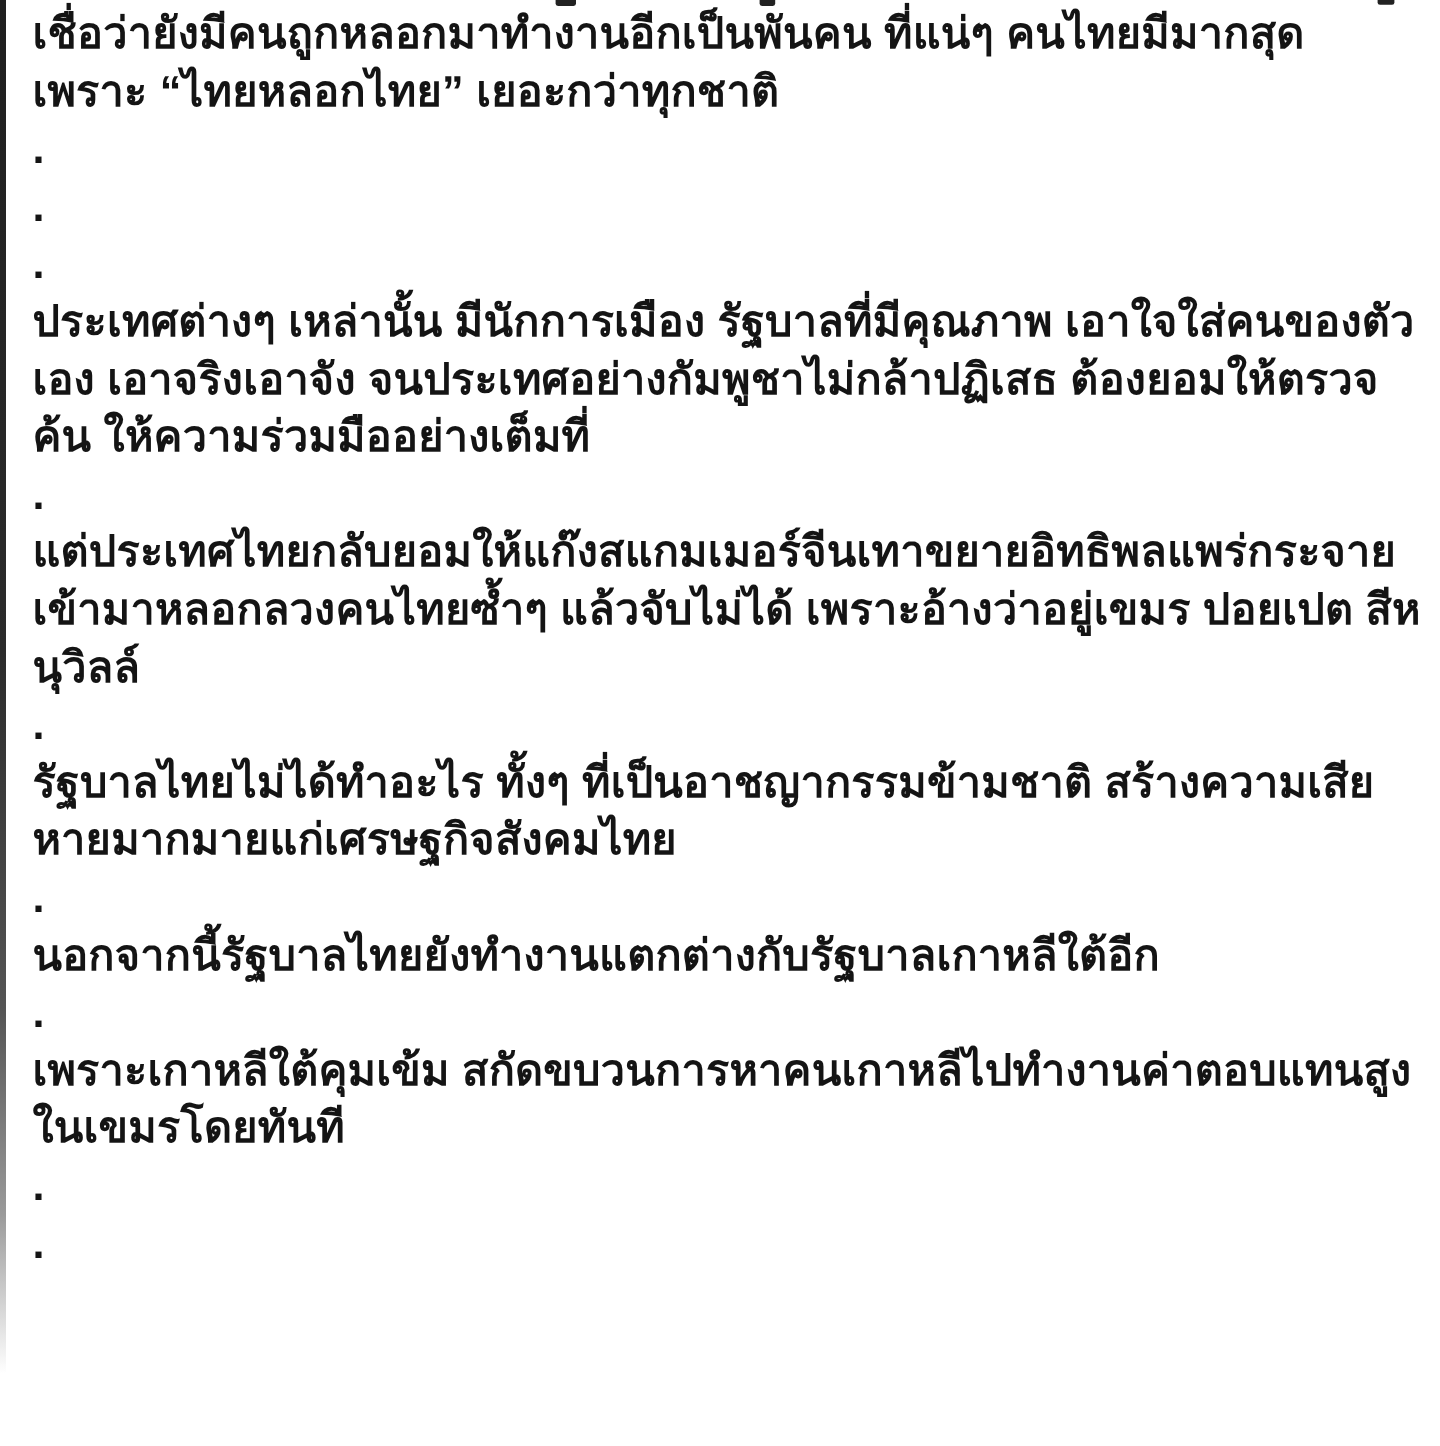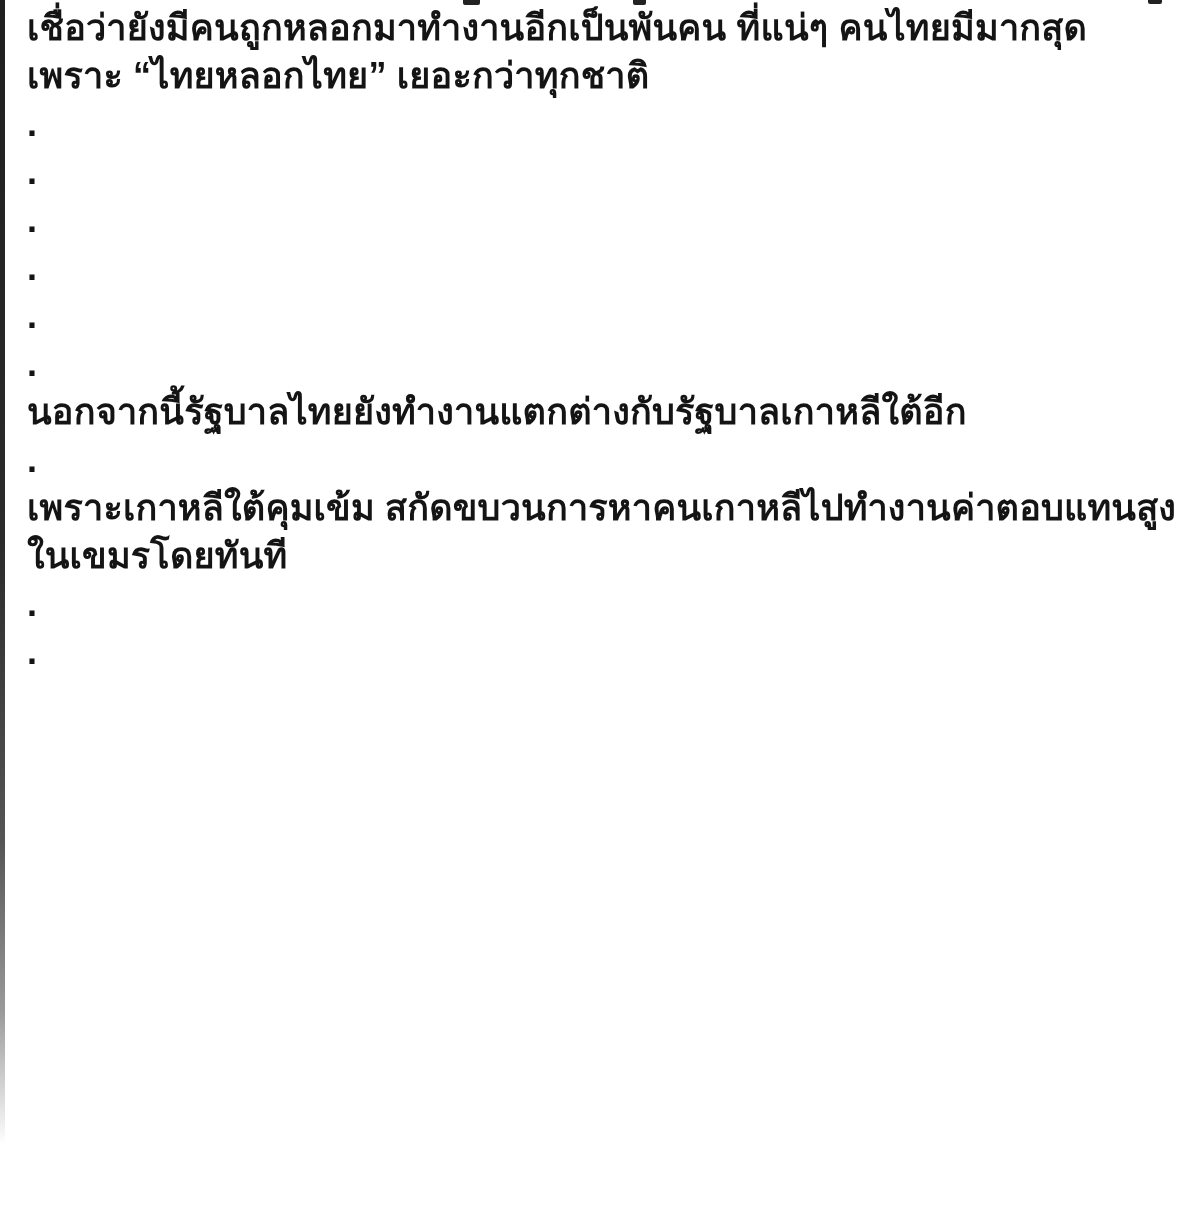--- a/index.html
+++ b/index.html
@@ -71,22 +71,25 @@
 </head>
 <body>
 
 <div class="page">
 
   <div class="content">
     <p class="para">เชื่อว่ายังมีคนถูกหลอกมาทำงานอีกเป็นพันคน ที่แน่ๆ คนไทยมีมากสุด เพราะ “ไทยหลอกไทย” เยอะกว่าทุกชาติ</p>
     <p class="sep">.</p>
     <p class="sep">.</p>
     <p class="sep">.</p>
+    <p class="para">ประเทศต่างๆ เหล่านั้น มีนักการเมือง รัฐบาลที่มีคุณภาพ เอาใจใส่คนของตัวเอง เอาจริงเอาจัง จนประเทศอย่างกัมพูชาไม่กล้าปฏิเสธ ต้องยอมให้ตรวจค้น ให้ความร่วมมืออย่างเต็มที่</p>
     <p class="sep">.</p>
+    <p class="para">แต่ประเทศไทยกลับยอมให้แก๊งสแกมเมอร์จีนเทาขยายอิทธิพลแพร่กระจายเข้ามาหลอกลวงคนไทยซ้ำๆ แล้วจับไม่ได้ เพราะอ้างว่าอยู่เขมร ปอยเปต สีหนุวิลล์</p>
     <p class="sep">.</p>
+    <p class="para">รัฐบาลไทยไม่ได้ทำอะไร ทั้งๆ ที่เป็นอาชญากรรมข้ามชาติ สร้างความเสียหายมากมายแก่เศรษฐกิจสังคมไทย</p>
     <p class="sep">.</p>
     <p class="para">นอกจากนี้รัฐบาลไทยยังทำงานแตกต่างกับรัฐบาลเกาหลีใต้อีก</p>
     <p class="sep">.</p>
     <p class="para">เพราะเกาหลีใต้คุมเข้ม สกัดขบวนการหาคนเกาหลีไปทำงานค่าตอบแทนสูงในเขมรโดยทันที</p>
     <p class="sep">.</p>
     <p class="sep">.</p>
 
   </div>
 
   <div class="left-edge-artifact"></div>

